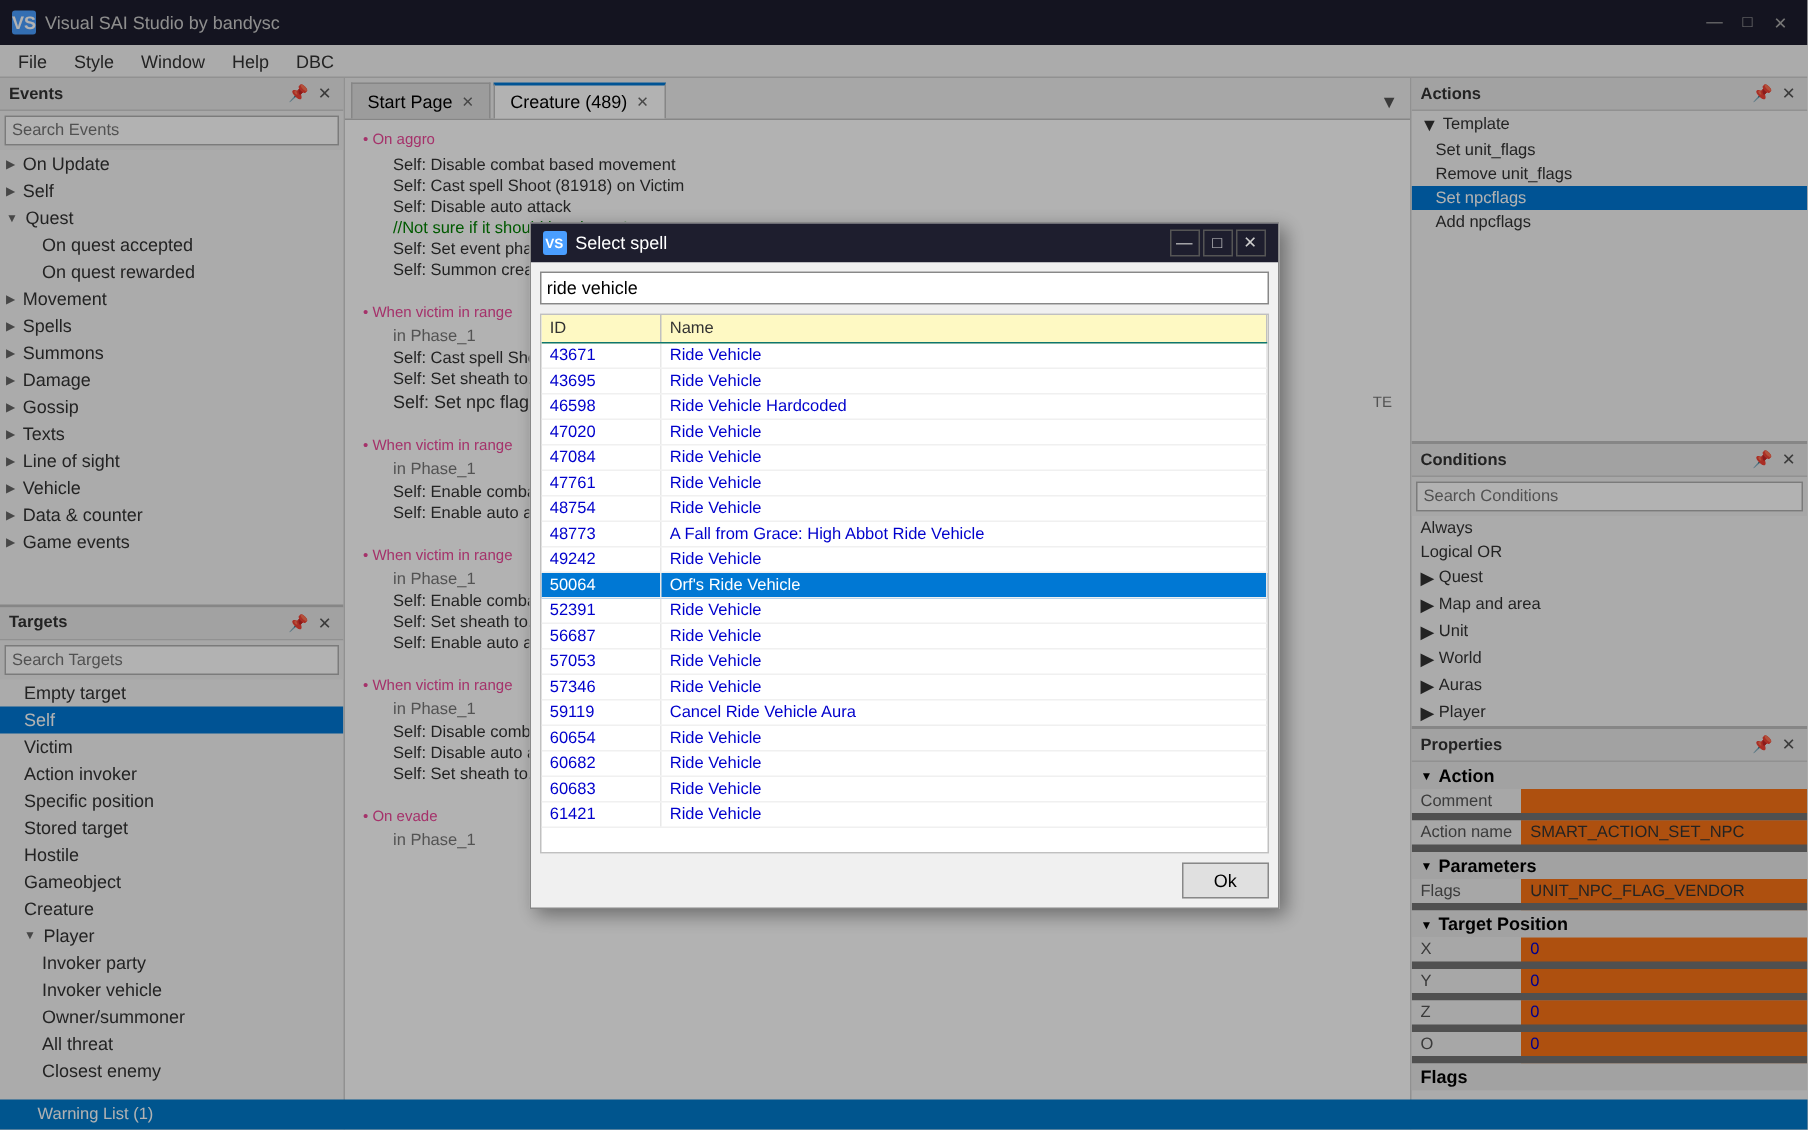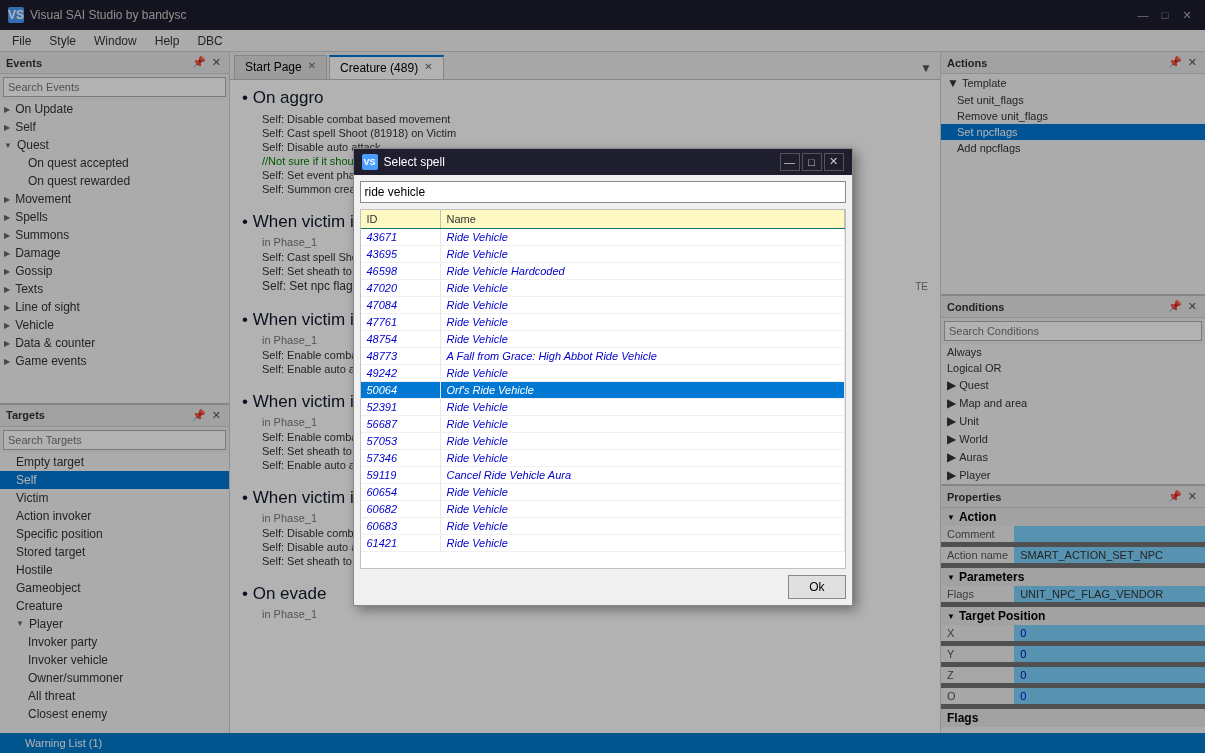--- a/index.html
+++ b/index.html
@@ -124,40 +124,41 @@
       padding: 0 4px;
       height: 28px;
     }
     .tab {
       padding: 4px 10px;
       border: 1px solid #c0c0c0;
       border-bottom: none;
       background: #e0e0e0;
       cursor: pointer;
       display: flex;
+      align-items: center;
       gap: 6px;
       height: 24px;
       margin-right: 2px;
       font-size: 11px;
     }
     .tab.active { background: white; border-top: 2px solid #0078d4; }
     .tab .tab-close { color: #666; font-size: 10px; cursor: pointer; }
     .tab-spacer { flex: 1; }
     .tab-dropdown { padding: 4px; cursor: pointer; color: #555; }
 
     
     .content-area {
       flex: 1;
       overflow-y: auto;
       padding: 8px 12px;
       background: white;
     }
 
     .event-block { margin-bottom: 16px; }
-    .event-header { color: #0f172a; font-weight: normal; margin-bottom: 4px; font-size: 17px; }
+    .event-header { color: #ec4899; font-weight: normal; margin-bottom: 4px; font-size: 10px; }
     .event-header::before { content: '• '; }
     .action-line { padding: 1px 0 1px 20px; color: #333; font-size: 11px; }
     .action-line.comment { color: #008000; }
     .phase-label { color: #777; padding-left: 20px; font-size: 11px; margin-bottom: 2px; }
 
     
     .right-panel {
       width: 265px;
       min-width: 265px;
       background: #f5f5f5;
@@ -200,21 +201,21 @@
     }
 
     .prop-label, .prop-value {
       padding: 2px 6px;
       border-bottom: 5px solid #737373;
       font-size: 11px;
       display: flex;
       align-items: center;
     }
     .prop-label { background: #f0f0f0; color: #555; white-space: nowrap; }
-    .prop-value { background: #7dd3fc; color: #333; }
+    .prop-value { background: #f97316; color: #333; }
     .prop-value.blue { color: #0000cc; }
     .prop-section-header {
       grid-column: 1 / -1;
       background: #e8e8e8;
       padding: 2px 6px;
       font-weight: bold;
       font-size: 11px;
       display: flex;
       align-items: center;
       gap: 4px;
@@ -293,21 +294,20 @@
       font-size: 11px;
       border-right: 1px solid #c0c0c0;
       font-weight: normal;
       color: #333;
     }
 
     .table-row {
       display: grid;
       grid-template-columns: 80px 1fr;
       border-bottom: 1px solid #f0f0f0;
-      font-style: italic;
     }
     .table-row.selected { background: #0078d4; color: white; }
     .table-row.blue-text { color: #0000cc; }
     .table-cell {
       padding: 2px 6px;
       font-size: 11px;
       border-right: 1px solid #e8e8e8;
     }
 
     .modal-footer {

